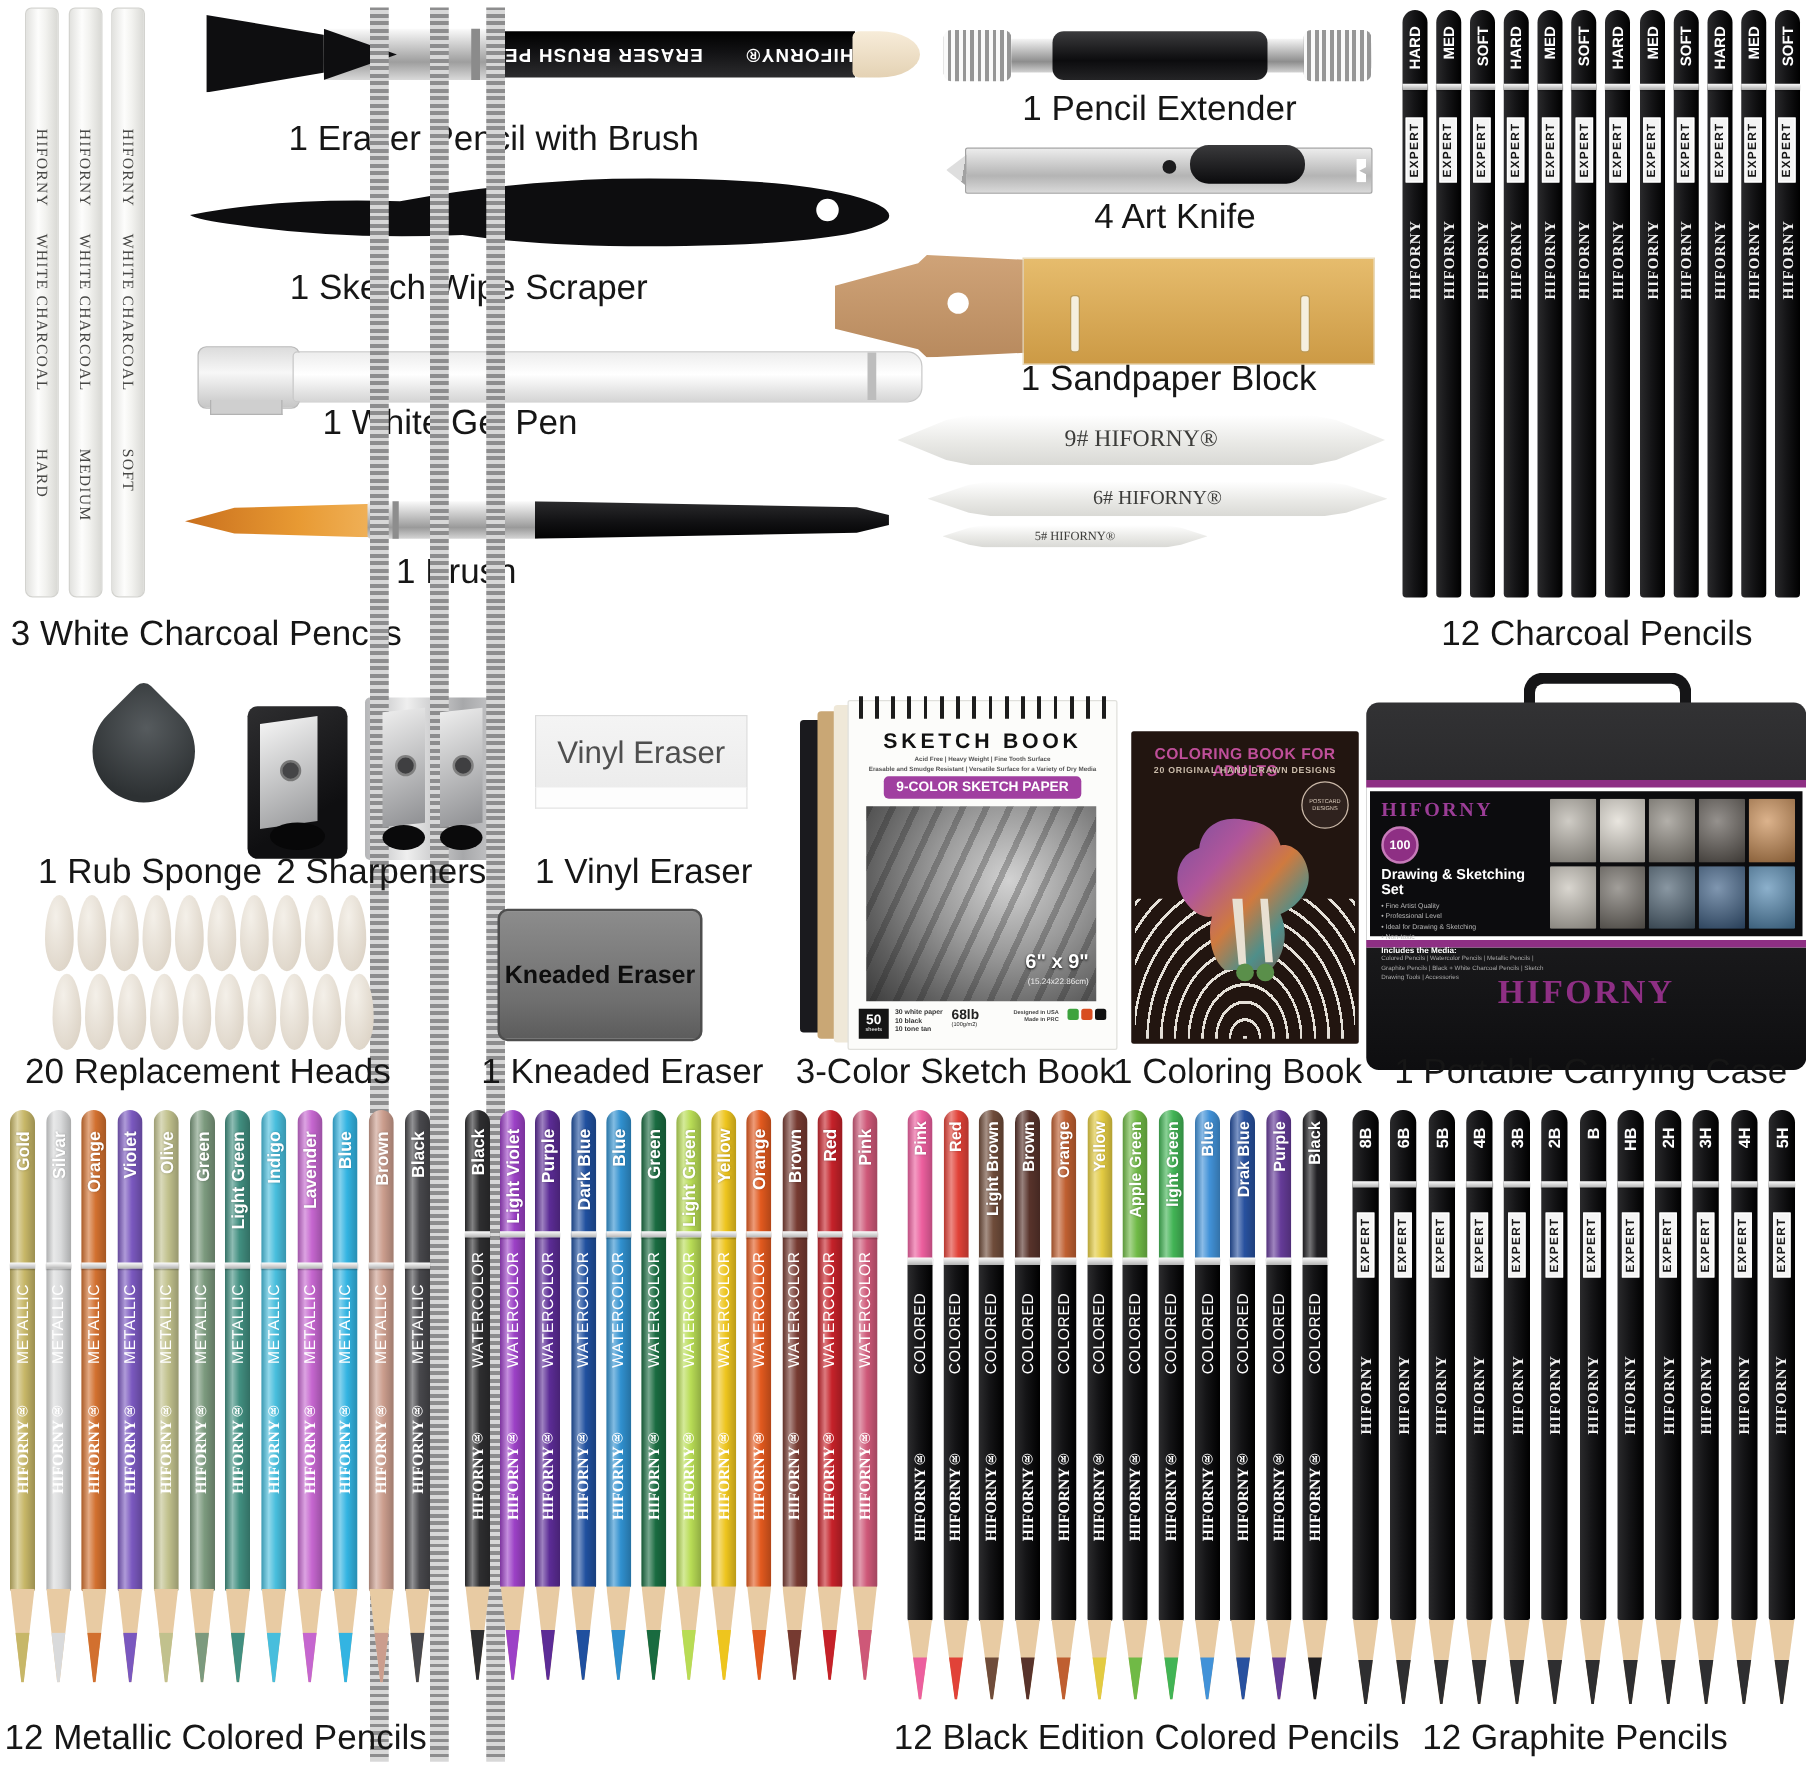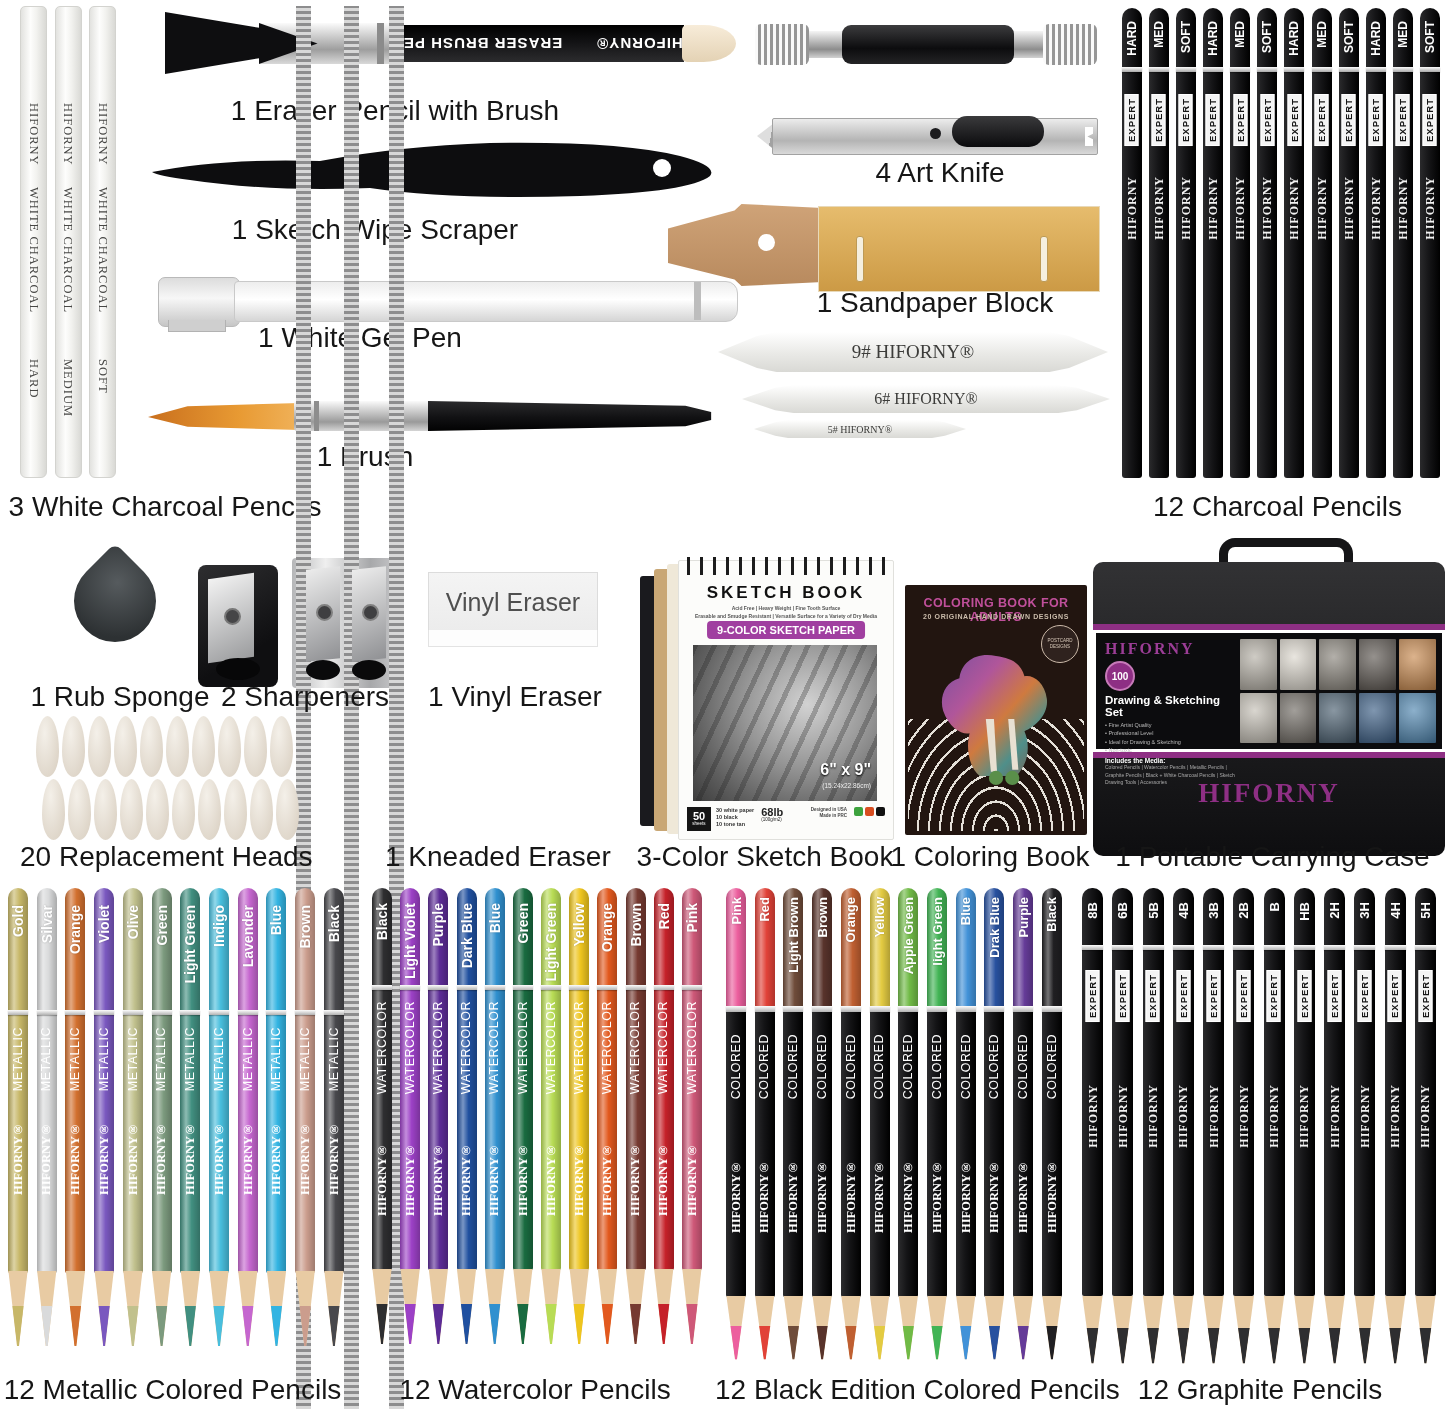--- a/index.html
+++ b/index.html
@@ -301,20 +301,21 @@
 
   <div class="abs br-tip"></div>
   <div class="abs br-ferrule"></div>
   <div class="abs br-handle"></div>
   <div class="cap" style="left:230px;top:442px;width:270px">1 Brush</div>
 
   <div class="abs ext-shaft"></div>
   <div class="abs ext-capL"></div>
   <div class="abs ext-capR"></div>
   <div class="abs ext-grip"></div>
+  <div class="cap" style="left:755px;top:72px;width:345px">1 Pencil Extender</div>
 
   <div class="abs kn-blade"></div>
   <div class="abs kn-body"></div>
   <div class="abs kn-dot"></div>
   <div class="abs kn-btn"></div>
   <div class="cap" style="left:775px;top:158px;width:330px">4 Art Knife</div>
 
   <div class="abs sp-handle"></div>
   <div class="abs sp-hole"></div>
   <div class="abs sp-block"></div>
@@ -456,20 +457,21 @@
       <div class="head"></div>
       <div class="head"></div>
       <div class="head"></div>
       <div class="head"></div>
       <div class="head"></div>
       <div class="head"></div>
       <div class="head"></div>
   </div>
   <div class="cap" style="left:20px;top:842px;width:290px">20 Replacement Heads</div>
 
+  <div class="abs kneaded">Kneaded Eraser</div>
   <div class="cap" style="left:385px;top:842px;width:200px">1 Kneaded Eraser</div>
 
   <div class="abs sb">
     <div class="abs sb-b1"></div>
     <div class="abs sb-b2"></div>
     <div class="abs sb-b3"></div>
     <div class="abs sb-front">
       <div class="sb-spiral"></div>
       <div class="sb-title">SKETCH BOOK</div>
       <div class="sb-f1">Acid Free | Heavy Weight | Fine Tooth Surface</div>
@@ -815,21 +817,20 @@
       <div class="pz wt" style="--c: #ce5878;">
         <div class="pbody">
           <span class="vt vtu pname">Pink</span>
           <span class="ring"></span>
           <span class="vt vtu pimp">WATERCOLOR</span>
           <span class="vt vtu pbrand serif">HIFORNY®</span>
         </div>
         <div class="tip" style="--lead: #ce5878;"></div>
       </div>
     </div>
-  <div class="cap" style="left:370px;top:1375px;width:330px">12 Watercolor Pencils</div>
 
   <div class="pgrid bk-group">
 
       <div class="pz bk" style="--c: #ec5f9e;">
         <div class="capc">
           <span class="vt vtu pname">Pink</span>
         </div>
         <span class="ring"></span>
         <div class="blk">
           <span class="vt vtu pimp">COLORED</span>

